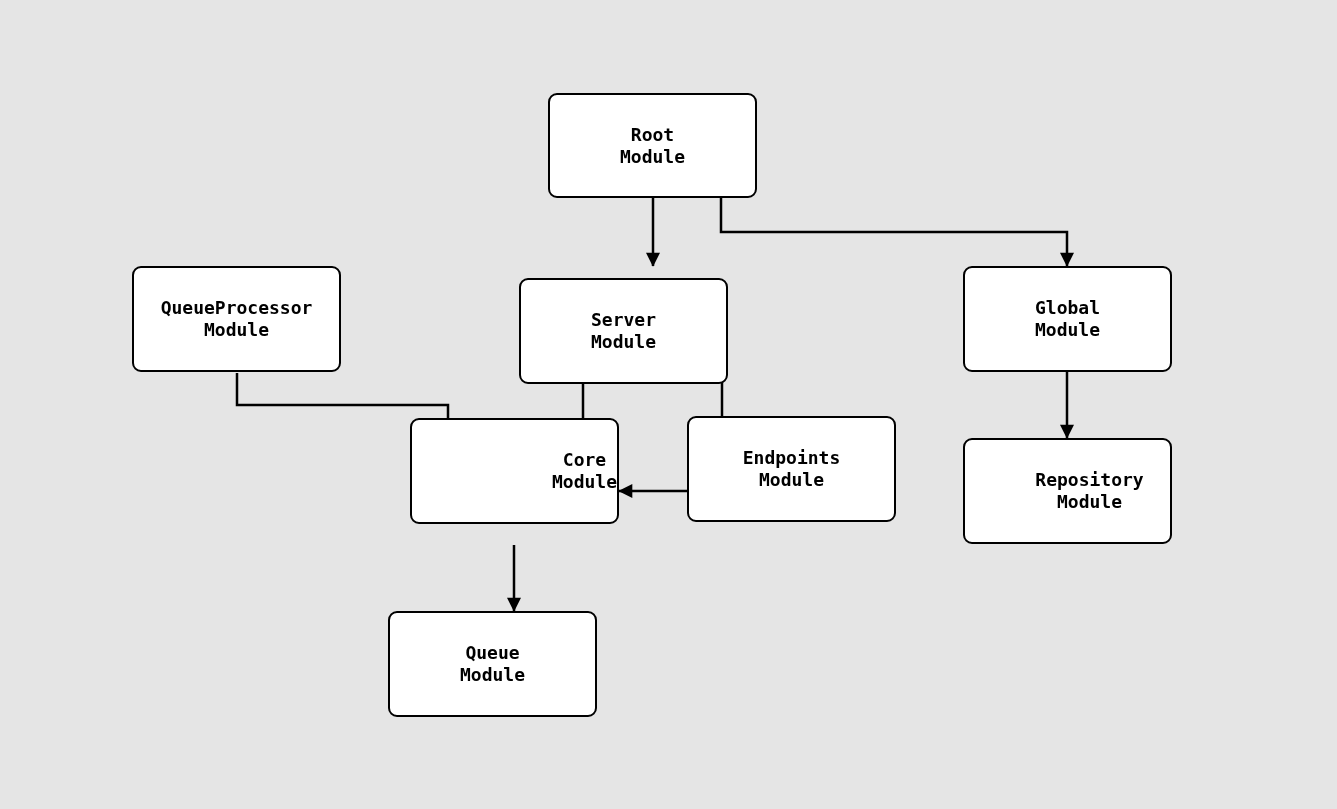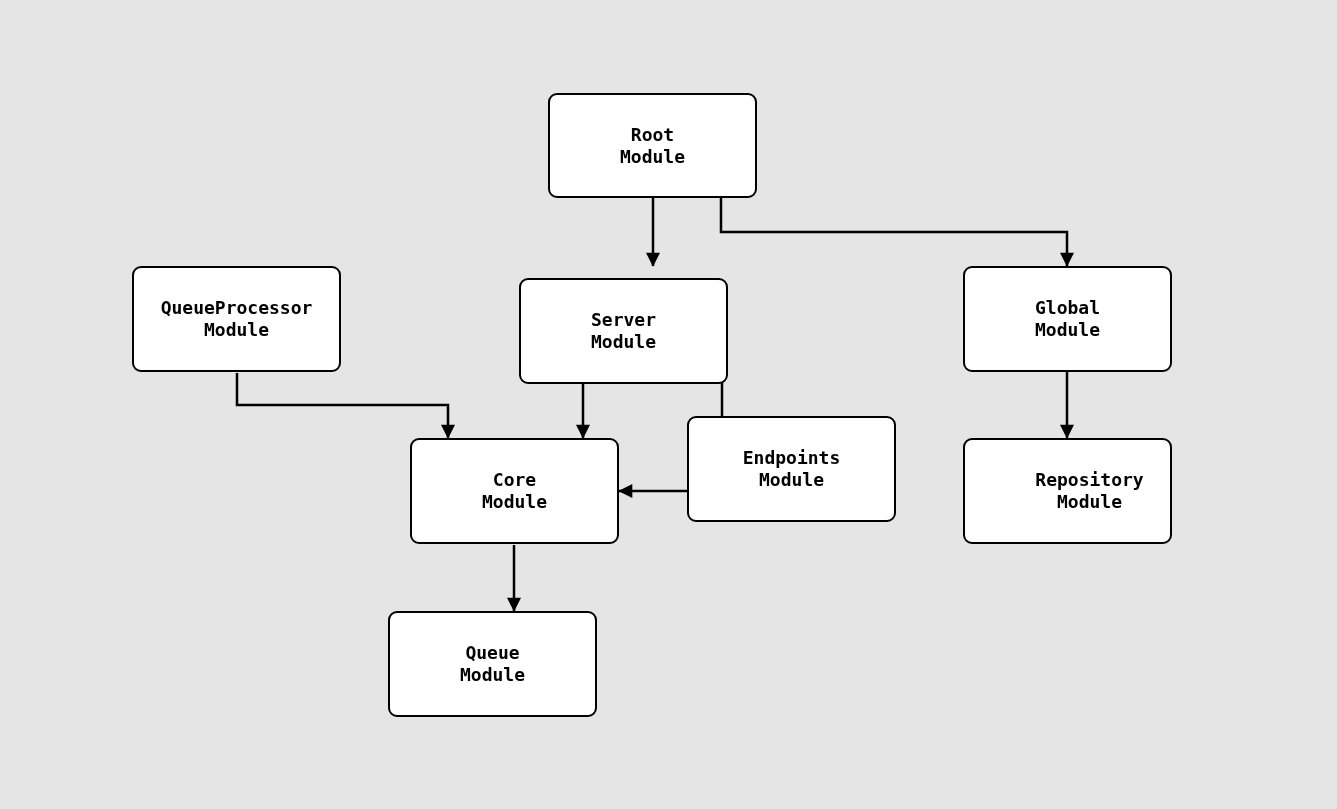--- a/index.html
+++ b/index.html
@@ -46,21 +46,21 @@
     line-height: 22px;
     color: #000000;
     text-align: center;
     white-space: pre-line;
   }
   
   .pos-root           { left: 548px; top: 93px;  height: 105px; }
   .pos-server         { left: 519px; top: 266px; margin-top: 12px; }
   .pos-queueprocessor { left: 132px; top: 266px; }
   .pos-global         { left: 963px; top: 266px; }
-  .pos-core           { left: 410px; top: 438px; }
+  .pos-core           { left: 410px; top: 418px; justify-content: flex-end; }
   .pos-endpoints      { left: 687px; top: 416px; }
   .pos-repository     { left: 963px; top: 438px; padding-left: 44px; }
   .pos-queue          { left: 388px; top: 611px; }
 </style>
 </head>
 <body>
 
 <div id="canvas">
 
   <svg id="edges-svg" viewBox="0 0 1337 809" xmlns="http://www.w3.org/2000/svg">

